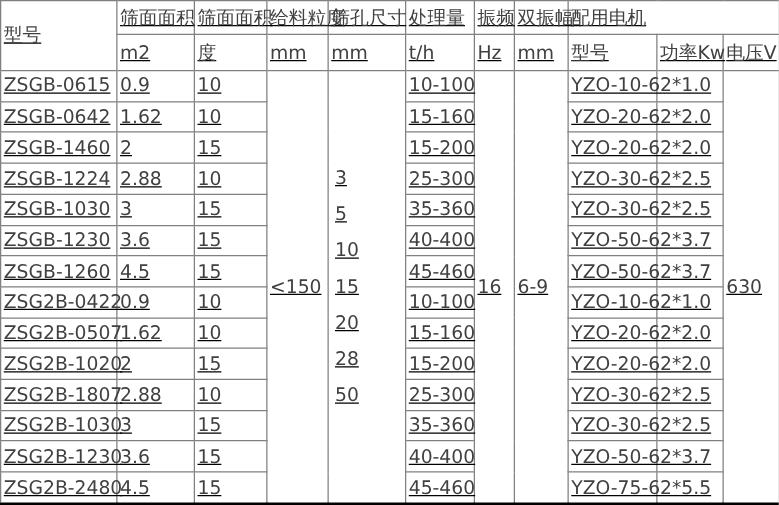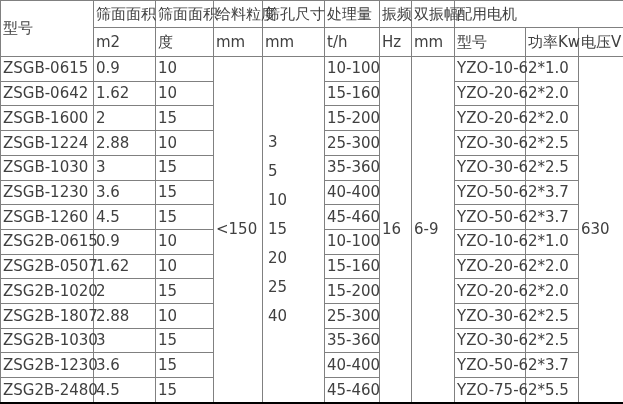--- a/index.html
+++ b/index.html
@@ -1,16 +1,16 @@
 <!DOCTYPE html>
 <html><head>
 <meta charset="utf-8">
 <style>
   html, body { margin: 0; padding: 0; background: #ffffff; }
-  .wrap { width: 623px; height: 404px; overflow: hidden; }
+  .wrap { width: 623px; height: 404px; overflow: hidden; text-decoration: underline; }
   table {
     width: 623px; height: 404px;
     border-collapse: collapse; table-layout: fixed;
     font-family: "DejaVu Sans", "Liberation Sans", sans-serif;
     font-size: 15px; color: #404040;
     border: 1px solid #808080;
     border-bottom: 2px solid #000000;
   }
   th, td {
     border: 1px solid #808080;
@@ -75,40 +75,40 @@
       <td>ZSGB-0615</td>
       <td>0.9</td>
       <td>10</td>
       <td rowspan="14">&lt;150</td>
       <td rowspan="14" class="hole-cell">
         <div>3</div>
         <div>5</div>
         <div>10</div>
         <div>15</div>
         <div>20</div>
-        <div>25</div>
-        <div>40</div>
+        <div>28</div>
+        <div>50</div>
       </td>
       <td>10-100</td>
       <td rowspan="14">16</td>
       <td rowspan="14">6-9</td>
       <td>YZO-10-6</td>
       <td>2*1.0</td>
       <td rowspan="14">630</td>
     </tr>
     <tr>
       <td>ZSGB-0642</td>
       <td>1.62</td>
       <td>10</td>
       <td>15-160</td>
       <td>YZO-20-6</td>
       <td>2*2.0</td>
     </tr>
     <tr>
-      <td>ZSGB-1600</td>
+      <td>ZSGB-1460</td>
       <td>2</td>
       <td>15</td>
       <td>15-200</td>
       <td>YZO-20-6</td>
       <td>2*2.0</td>
     </tr>
     <tr>
       <td>ZSGB-1224</td>
       <td>2.88</td>
       <td>10</td>
@@ -134,21 +134,21 @@
     </tr>
     <tr>
       <td>ZSGB-1260</td>
       <td>4.5</td>
       <td>15</td>
       <td>45-460</td>
       <td>YZO-50-6</td>
       <td>2*3.7</td>
     </tr>
     <tr>
-      <td>ZSG2B-0615</td>
+      <td>ZSG2B-0422</td>
       <td>0.9</td>
       <td>10</td>
       <td>10-100</td>
       <td>YZO-10-6</td>
       <td>2*1.0</td>
     </tr>
     <tr>
       <td>ZSG2B-0507</td>
       <td>1.62</td>
       <td>10</td>

